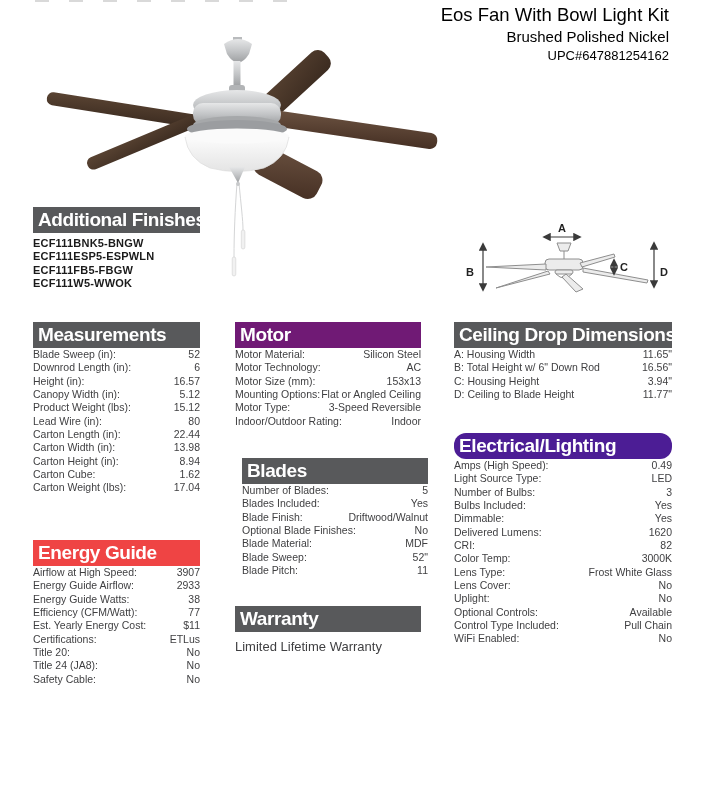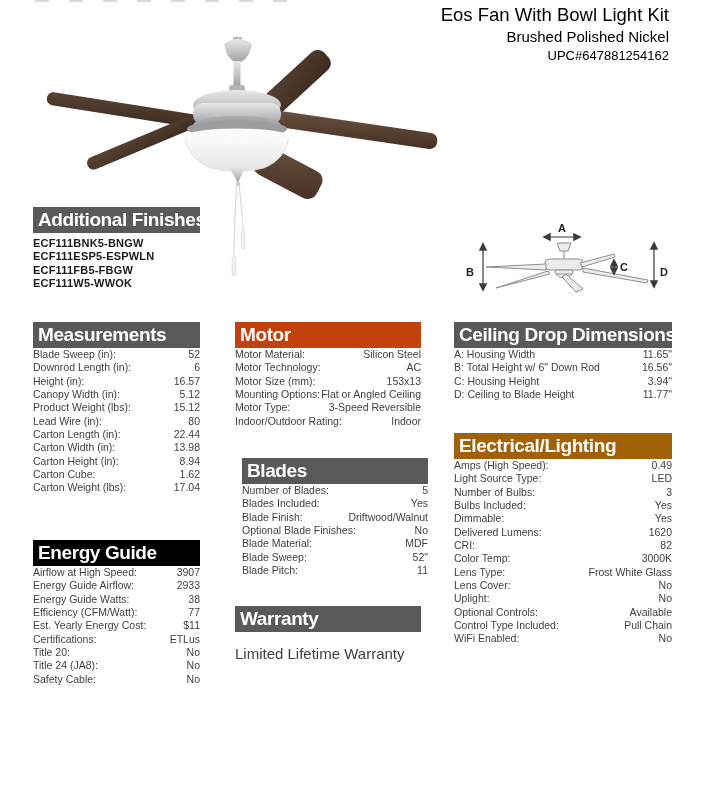--- a/index.html
+++ b/index.html
@@ -20,21 +20,21 @@
   .sec{position:absolute;}
   .sec-header{height:26px;line-height:26px;background:#58595B;color:#fff;
               font-weight:bold;font-size:19px;letter-spacing:-0.4px;
               padding-left:5px;box-sizing:border-box;white-space:nowrap;overflow:hidden;}
   .rows{margin-top:0;}
   .spec-row{display:flex;justify-content:space-between;font-size:10.5px;
             line-height:13.35px;color:#3f3f41;white-space:nowrap;}
   .spec-row .val{text-align:center;}
   .af-items{margin-top:4px;}
   .af-item{font-size:11px;font-weight:bold;color:#1a1a1a;line-height:13.4px;letter-spacing:0.2px;}
-  .warranty-note{font-size:15px;color:#3f3f41;margin-top:13px;}
+  .warranty-note{font-size:13px;color:#3f3f41;margin-top:7px;}
 
   svg{display:block;}
 </style>
 </head>
 <body>
 
 <div id="page">
 
   <div class="remnant"></div>
 
@@ -201,21 +201,21 @@
         </div>
 
         <div class="spec-row">
           <span class="lbl">Carton Weight (lbs):</span>
           <span class="val">17.04</span>
         </div>
       </div>
   </div>
 
   <div class="sec" style="left:33px;top:540px;width:167px;">
-    <div class="sec-header" style="background-color: #000000; color: rgb(255, 255, 255);">Energy Guide</div>
+    <div class="sec-header" style="background-color: #ef4444; color: rgb(255, 255, 255);">Energy Guide</div>
     <div class="rows">
 
         <div class="spec-row">
           <span class="lbl">Airflow at High Speed:</span>
           <span class="val">3907</span>
         </div>
 
         <div class="spec-row">
           <span class="lbl">Energy Guide Airflow:</span>
           <span class="val">2933</span>
@@ -252,21 +252,21 @@
         </div>
 
         <div class="spec-row">
           <span class="lbl">Safety Cable:</span>
           <span class="val">No</span>
         </div>
       </div>
   </div>
 
   <div class="sec" style="left:235px;top:322px;width:186px;">
-    <div class="sec-header" style="background-color: #c2410c; color: rgb(255, 255, 255);">Motor</div>
+    <div class="sec-header" style="background-color: #701a75; color: rgb(255, 255, 255);">Motor</div>
     <div class="rows">
 
         <div class="spec-row">
           <span class="lbl">Motor Material:</span>
           <span class="val">Silicon Steel</span>
         </div>
 
         <div class="spec-row">
           <span class="lbl">Motor Technology:</span>
           <span class="val">AC</span>
@@ -360,21 +360,21 @@
         </div>
 
         <div class="spec-row">
           <span class="lbl">D: Ceiling to Blade Height</span>
           <span class="val">11.77"</span>
         </div>
       </div>
   </div>
 
   <div class="sec" style="left:454px;top:433px;width:218px;">
-    <div class="sec-header" style="background-color: #a16207; color: rgb(255, 255, 255);">Electrical/Lighting</div>
+    <div class="sec-header" style="background-color: #4c1d95; color: rgb(255, 255, 255); border-radius: 12px;">Electrical/Lighting</div>
     <div class="rows">
 
         <div class="spec-row">
           <span class="lbl">Amps (High Speed):</span>
           <span class="val">0.49</span>
         </div>
 
         <div class="spec-row">
           <span class="lbl">Light Source Type:</span>
           <span class="val">LED</span>

